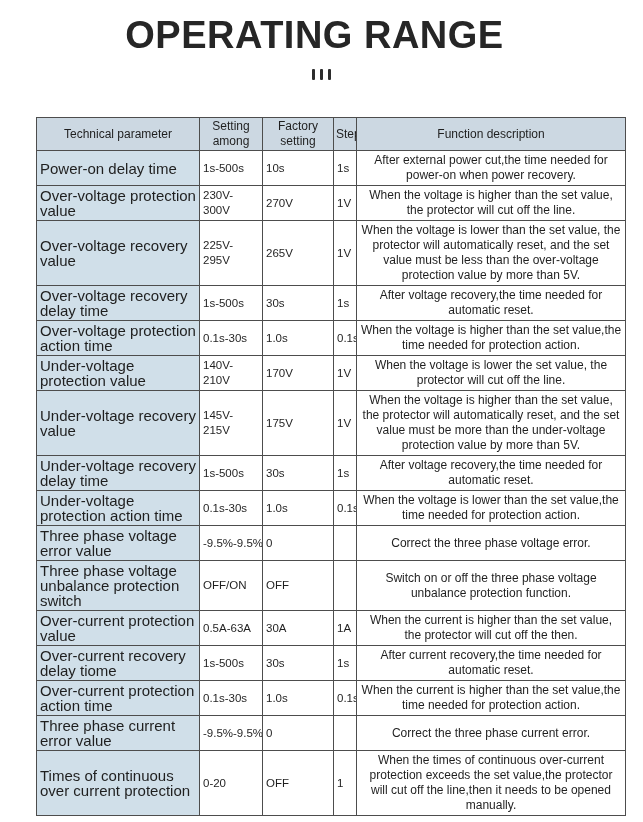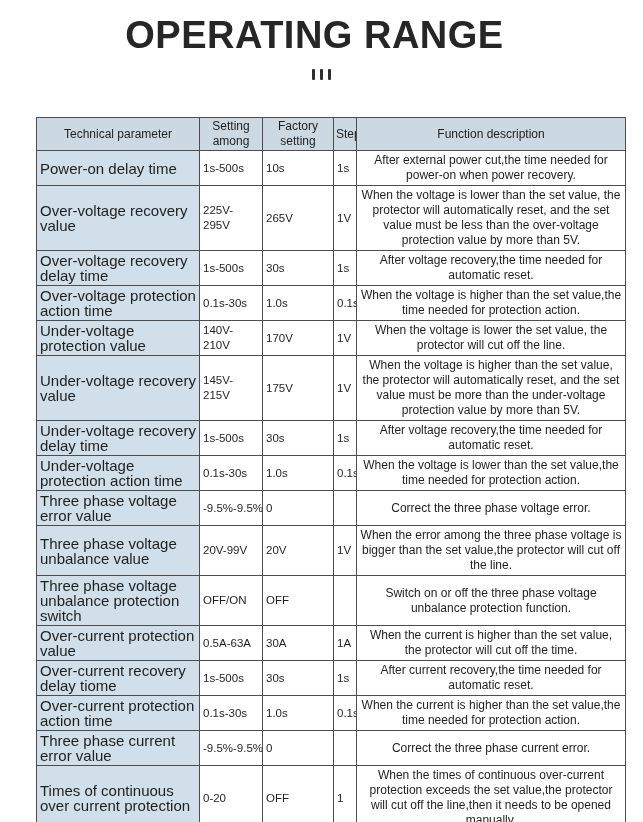--- a/index.html
+++ b/index.html
@@ -110,20 +110,27 @@
   </thead>
   <tbody id="table-body">
       <tr>
         <td class="c-param">Power-on delay time</td>
         <td class="c-center">1s-500s</td>
         <td class="c-center">10s</td>
         <td class="c-center">1s</td>
         <td class="c-desc">After external power cut,the time needed for power-on when power recovery.</td>
       </tr>
       <tr>
+        <td class="c-param">Over-voltage protection value</td>
+        <td class="c-center">230V-300V</td>
+        <td class="c-center">270V</td>
+        <td class="c-center">1V</td>
+        <td class="c-desc">When the voltage is higher than the set value, the protector will cut off the line.</td>
+      </tr>
+      <tr>
         <td class="c-param">Over-voltage recovery value</td>
         <td class="c-center">225V-295V</td>
         <td class="c-center">265V</td>
         <td class="c-center">1V</td>
         <td class="c-desc">When the voltage is lower than the set value, the protector will automatically reset, and the set value must be less than the over-voltage protection value by more than 5V.</td>
       </tr>
       <tr>
         <td class="c-param">Over-voltage recovery delay time</td>
         <td class="c-center">1s-500s</td>
         <td class="c-center">30s</td>
@@ -166,39 +173,32 @@
         <td class="c-desc">When the voltage is lower than the set value,the time needed for protection action.</td>
       </tr>
       <tr>
         <td class="c-param">Three phase voltage error value</td>
         <td class="c-center">-9.5%-9.5%</td>
         <td class="c-center">0</td>
         <td class="c-center"></td>
         <td class="c-desc">Correct the three phase voltage error.</td>
       </tr>
       <tr>
-        <td class="c-param">Three phase voltage unbalance value</td>
-        <td class="c-center">20V-99V</td>
-        <td class="c-center">20V</td>
-        <td class="c-center">1V</td>
-        <td class="c-desc">When the error among the three phase voltage is bigger than the set value,the protector will cut off the line.</td>
-      </tr>
-      <tr>
         <td class="c-param">Three phase voltage unbalance protection switch</td>
         <td class="c-center">OFF/ON</td>
         <td class="c-center">OFF</td>
         <td class="c-center"></td>
         <td class="c-desc">Switch on or off the three phase voltage unbalance protection function.</td>
       </tr>
       <tr>
         <td class="c-param">Over-current protection value</td>
         <td class="c-center">0.5A-63A</td>
         <td class="c-center">30A</td>
         <td class="c-center">1A</td>
-        <td class="c-desc">When the current is higher than the set value, the protector will cut off the time.</td>
+        <td class="c-desc">When the current is higher than the set value, the protector will cut off the then.</td>
       </tr>
       <tr>
         <td class="c-param">Over-current recovery delay tiome</td>
         <td class="c-center">1s-500s</td>
         <td class="c-center">30s</td>
         <td class="c-center">1s</td>
         <td class="c-desc">After current recovery,the time needed for automatic reset.</td>
       </tr>
       <tr>
         <td class="c-param">Over-current protection action time</td>

